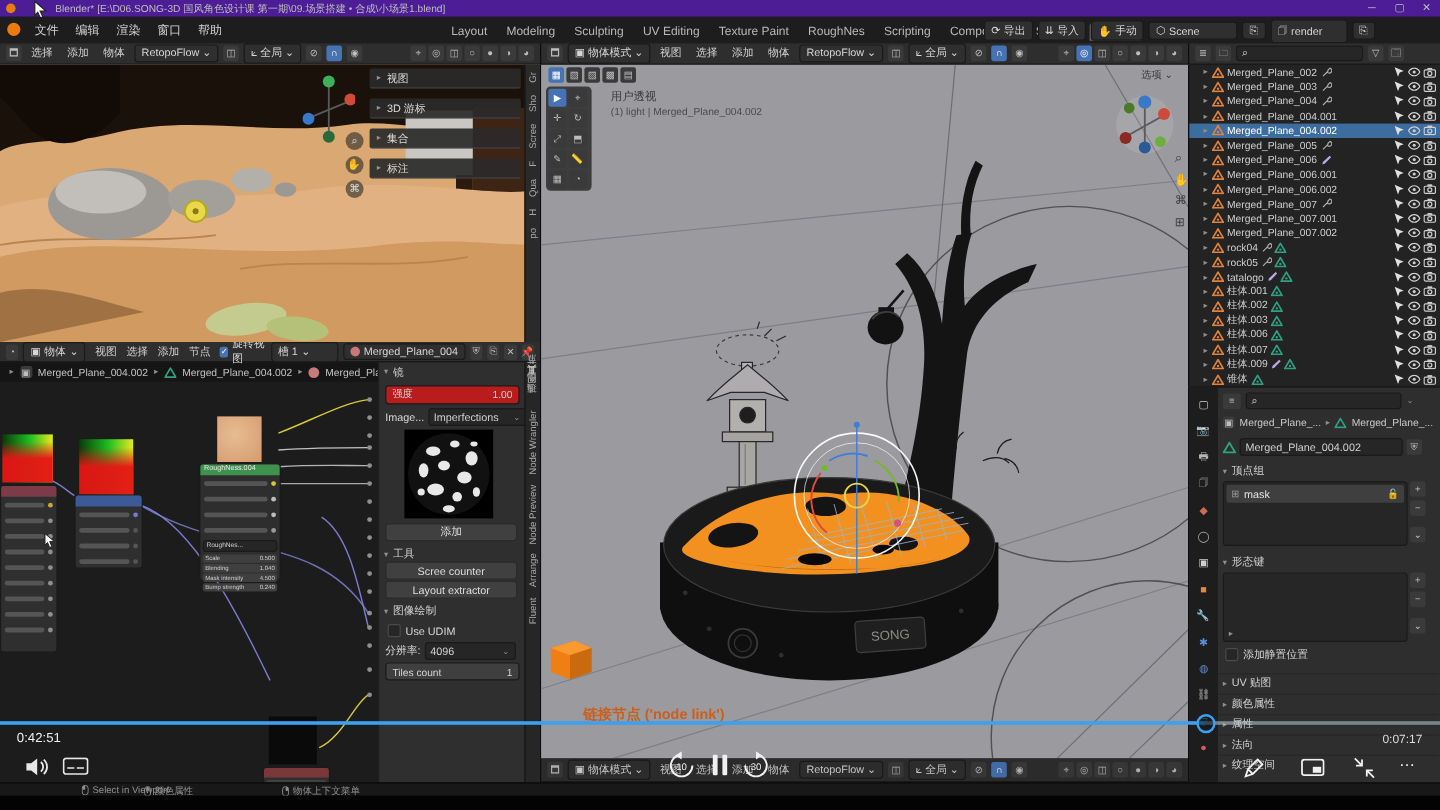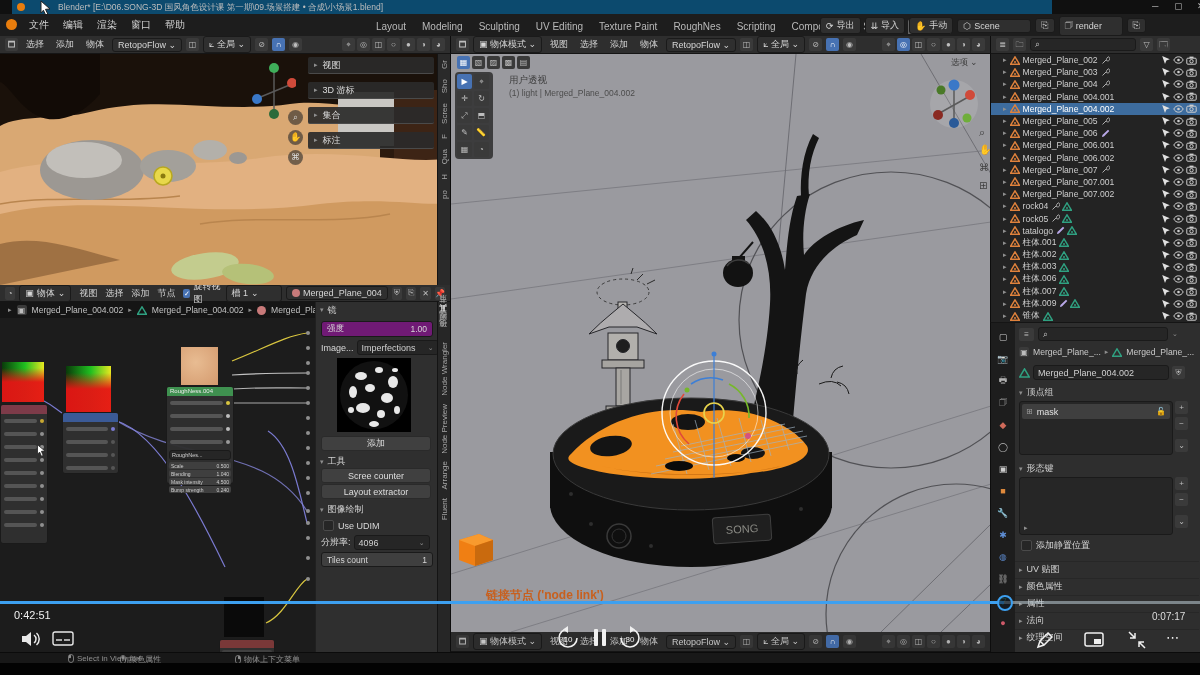--- a/index.html
+++ b/index.html
@@ -33,21 +33,21 @@
   .keycast{position:absolute;right:1020px;background:rgba(10,10,10,.62);color:#efefef;font-size:15px;
            padding:0 7px;border-radius:2px;white-space:nowrap;}
   svg{display:block;}
   .wire{fill:none;}
 </style>
 </head>
 <body>
 
 <div id="app">
 
-  <div class="abs flex" style="left:12px;top:0;width:1040px;height:14px;background:#0c4a6e;border-bottom:1px solid #0d0d0d;">
+  <div class="abs flex" style="left:0;top:0;width:1200px;height:14px;background:#4c1d95;border-bottom:1px solid #0d0d0d;">
     <span class="abs" style="left:5px;top:3px;width:8px;height:8px;border-radius:50%;background:#e87d0d;"></span>
     <span class="abs" style="left:46px;top:2px;font-size:8.5px;color:#bdbdbd;white-space:nowrap;">Blender* [E:\D06.SONG-3D 国风角色设计课 第一期\09.场景搭建 • 合成\小场景1.blend]</span>
     <span class="abs" style="left:1140px;top:1px;color:#bdbdbd;font-size:9px;">─</span>
     <span class="abs" style="left:1162px;top:1px;color:#bdbdbd;font-size:9px;">▢</span>
     <span class="abs" style="left:1185px;top:1px;color:#bdbdbd;font-size:9px;">✕</span>
     <svg class="abs" style="left:27px;top:0;" width="14" height="16" viewBox="0 0 14 16">
       <path d="M2 1 L11 9 L6.5 9.3 L9 14.5 L6.8 15.4 L4.4 10.2 L2 13 Z" fill="#fff" stroke="#222" stroke-width="1"></path>
     </svg>
   </div>
 
@@ -391,21 +391,21 @@
       <svg class="abs" style="left:36px;top:126px;" width="11" height="13" viewBox="0 0 11 13">
         <path d="M1.5 .8 L9 7 L5.4 7.3 L7.2 11.5 L5.4 12.2 L3.6 8.1 L1.5 10.2 Z" fill="#fff" stroke="#222" stroke-width=".8"></path>
       </svg>
     </div>
 
     <div class="abs" style="left:315px;top:17px;width:122px;height:350px;background:#2f2f2f;border-left:1px solid #202020;">
       <div class="prow" style="height:16px;">
           <span class="caret">▾</span>
           <span>镜</span>
         </div>
-      <div class="abs chip" style="left:5px;top:19px;width:100px;height:12px;background:#701a75;justify-content:space-between;display:flex;">
+      <div class="abs chip" style="left:5px;top:19px;width:100px;height:12px;background:#b91c1c;justify-content:space-between;display:flex;">
         <span style="font-size:8.5px;">强度</span>
         <span style="font-size:8.5px;">1.00</span>
       </div>
       <div class="abs flex" style="left:5px;top:38px;gap:3px;">
         <span class="panel-lbl">Image...</span>
         <span class="field" style="width:72px;justify-content:space-between;">
           <span>Imperfections</span>
             <span class="caret">⌄</span>
           </span>
       </div>

